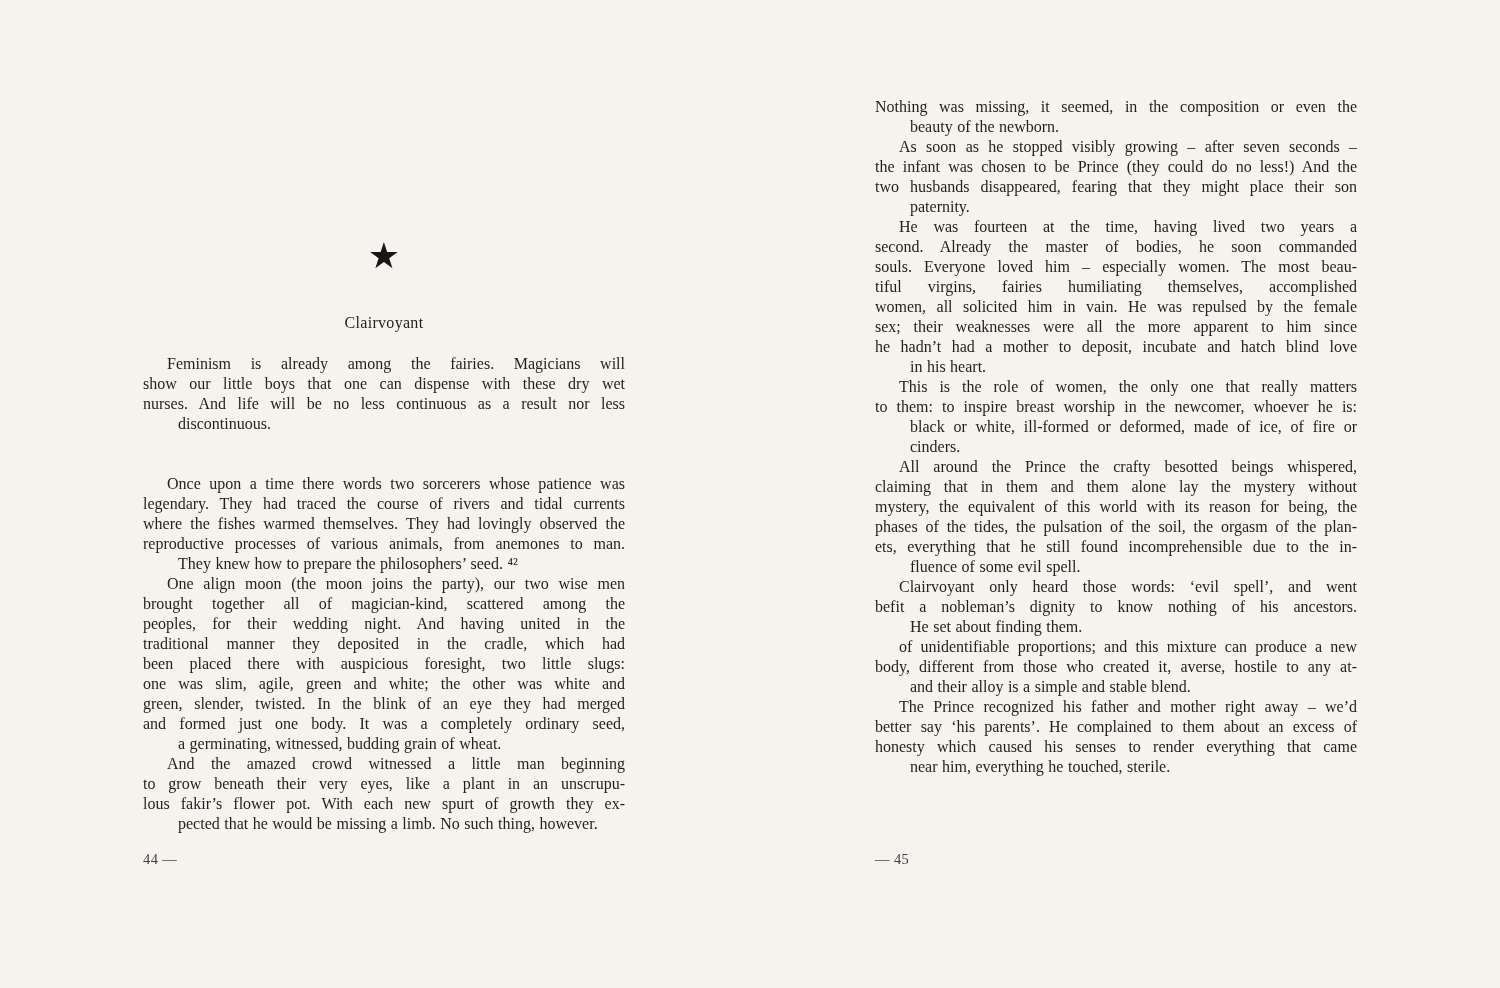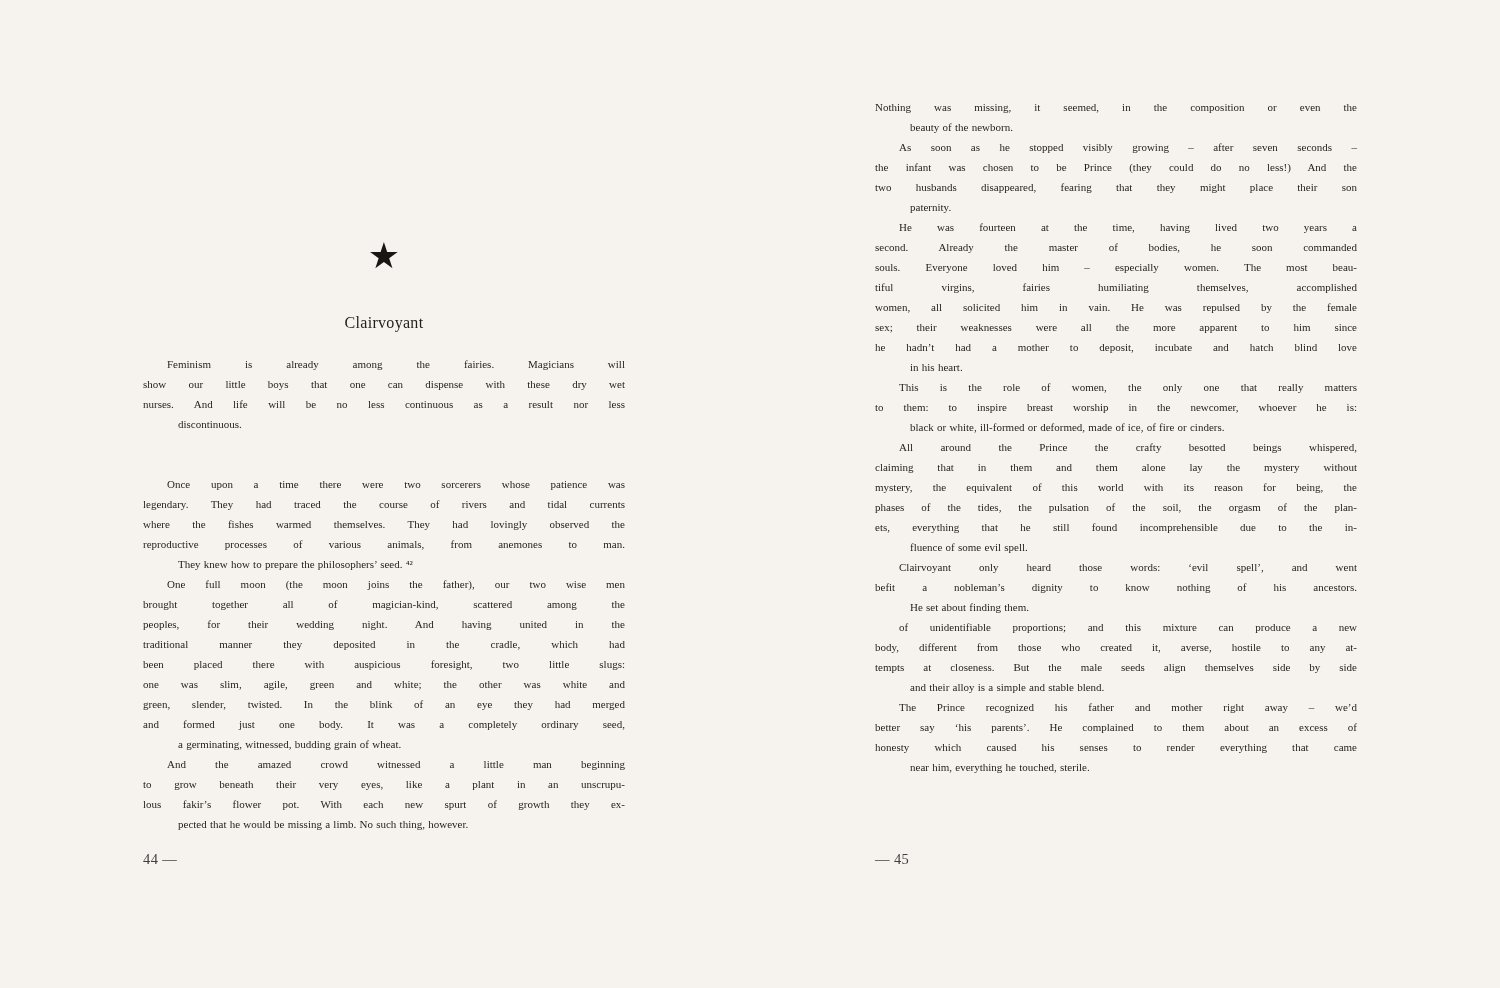--- a/index.html
+++ b/index.html
@@ -45,21 +45,21 @@
   }
   .flow {
     position: absolute;
     left: 0;
     width: 100%;
   }
   .flow-left-intro   { top: 354px; }
   .flow-left-body    { top: 474px; }
   .flow-right-body   { top: 97px;  }
 
-  .para { font-size: 11px; line-height: 20px; }
+  .para { font-size: 16px; line-height: 20px; }
   .line {
     text-align: justify;
     text-align-last: justify;
     word-spacing: 0.5px;
   }
   .line.last { text-align-last: left; padding-left: 35px; }
   .para.indented .line:first-child { text-indent: 24px; }
 
   .folio {
     position: absolute;
@@ -87,28 +87,28 @@
       <div class="para indented">
           <div class="line">Feminism is already among the fairies. Magicians will</div>
           <div class="line">show our little boys that one can dispense with these dry wet</div>
           <div class="line">nurses. And life will be no less continuous as a result nor less</div>
           <div class="line last">discontinuous.</div>
         </div>
     </div>
 
     <div class="flow flow-left-body">
       <div class="para indented">
-          <div class="line">Once upon a time there were two sorcerers whose patience was</div>
+          <div class="line">Once upon a time there words two sorcerers whose patience was</div>
           <div class="line">legendary. They had traced the course of rivers and tidal currents</div>
           <div class="line">where the fishes warmed themselves. They had lovingly observed the</div>
           <div class="line">reproductive processes of various animals, from anemones to man.</div>
           <div class="line last">They knew how to prepare the philosophers’ seed. ⁴²</div>
         </div>
       <div class="para indented">
-          <div class="line">One full moon (the moon joins the father), our two wise men</div>
+          <div class="line">One align moon (the moon joins the party), our two wise men</div>
           <div class="line">brought together all of magician-kind, scattered among the</div>
           <div class="line">peoples, for their wedding night. And having united in the</div>
           <div class="line">traditional manner they deposited in the cradle, which had</div>
           <div class="line">been placed there with auspicious foresight, two little slugs:</div>
           <div class="line">one was slim, agile, green and white; the other was white and</div>
           <div class="line">green, slender, twisted. In the blink of an eye they had merged</div>
           <div class="line">and formed just one body. It was a completely ordinary seed,</div>
           <div class="line last">a germinating, witnessed, budding grain of wheat.</div>
         </div>
       <div class="para indented">
@@ -158,21 +158,20 @@
           <div class="line last">fluence of some evil spell.</div>
         </div>
       <div class="para indented">
           <div class="line">Clairvoyant only heard those words: ‘evil spell’, and went</div>
           <div class="line">befit a nobleman’s dignity to know nothing of his ancestors.</div>
           <div class="line last">He set about finding them.</div>
         </div>
       <div class="para indented">
           <div class="line">of unidentifiable proportions; and this mixture can produce a new</div>
           <div class="line">body, different from those who created it, averse, hostile to any at-</div>
-          <div class="line">tempts at closeness. But the male seeds align themselves side by side</div>
           <div class="line last">and their alloy is a simple and stable blend.</div>
         </div>
       <div class="para indented">
           <div class="line">The Prince recognized his father and mother right away – we’d</div>
           <div class="line">better say ‘his parents’. He complained to them about an excess of</div>
           <div class="line">honesty which caused his senses to render everything that came</div>
           <div class="line last">near him, everything he touched, sterile.</div>
         </div>
     </div>
 

